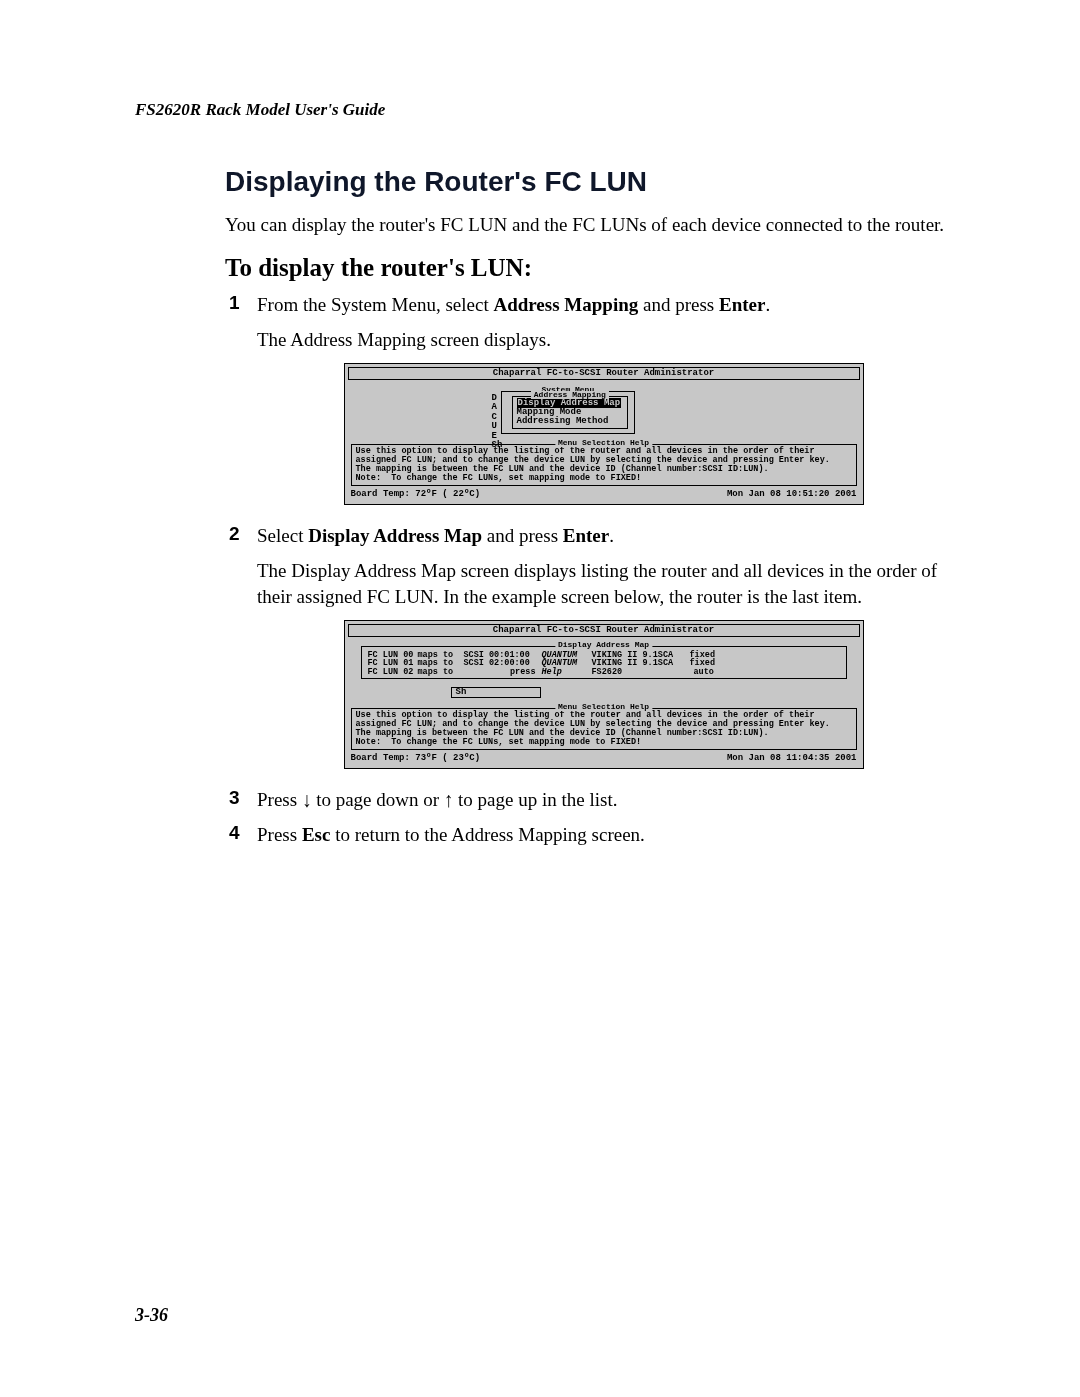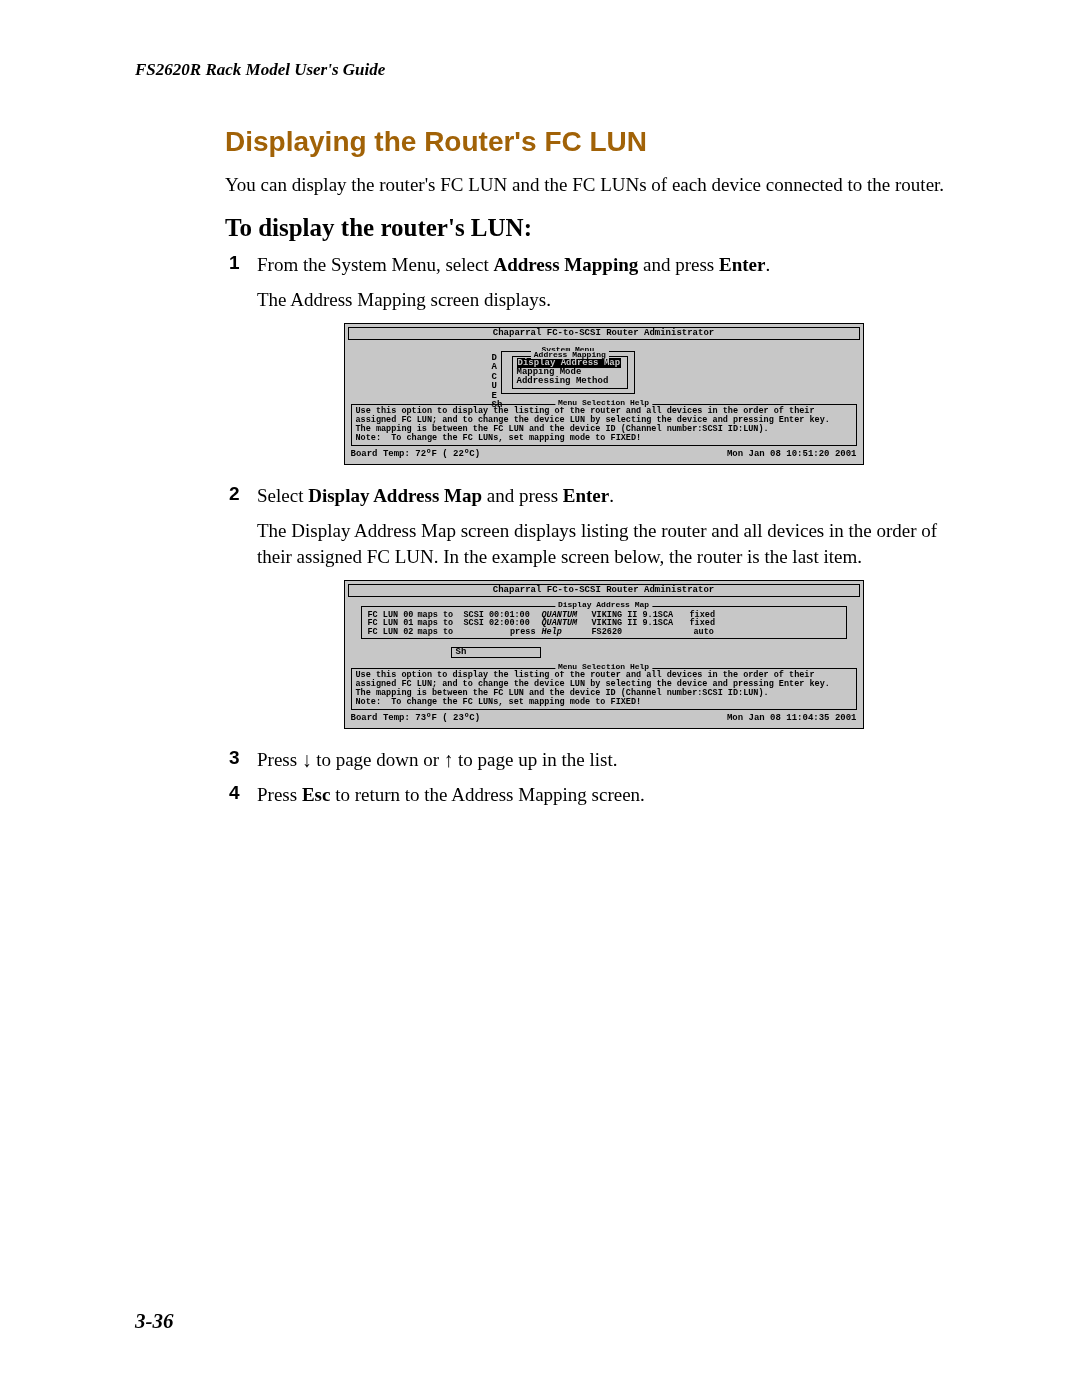--- a/index.html
+++ b/index.html
@@ -15,23 +15,24 @@
   .page {
     padding: 60px 130px 0 225px;
     box-sizing: border-box;
   }
   .running-head {
     font-style: italic;
     font-weight: bold;
     font-size: 17px;
     margin-bottom: 46px;
     margin-left: -90px;
+    margin-top: 40px;
   }
   h1.section-title {
-    color: #a16207;
+    color: #0f172a;
     font-family: Arial, Helvetica, sans-serif;
     font-weight: bold;
     font-size: 28px;
     margin: 0 0 14px 0;
   }
   p.body {
     font-size: 19px;
     margin: 0 0 16px 0;
     line-height: 1.35;
   }
@@ -178,24 +179,24 @@
   .map-row span { display: inline-block; }
   .c1{width:50px;} .c2{width:46px;} .c3{width:78px;} .c4{width:50px;font-style:italic;} .c5{width:98px;} .c6{width:34px;}
   .sh-box {
     border:1px solid #000; display:inline-block;
     margin: 6px 0 0 100px; padding:0 4px; font-weight:bold;
     min-width: 80px;
   }
   .page-num {
     position: absolute;
     left: 135px;
-    bottom: 63px;
+    bottom: 71px;
     font-style: italic;
     font-weight: bold;
-    font-size: 21px;
+    font-size: 18px;
   }
 </style>
 </head>
 <body>
 
 <div class="page">
 
   <div class="running-head">FS2620R Rack Model User's Guide</div>
 
   <h1 class="section-title">Displaying the Router's FC LUN</h1>

